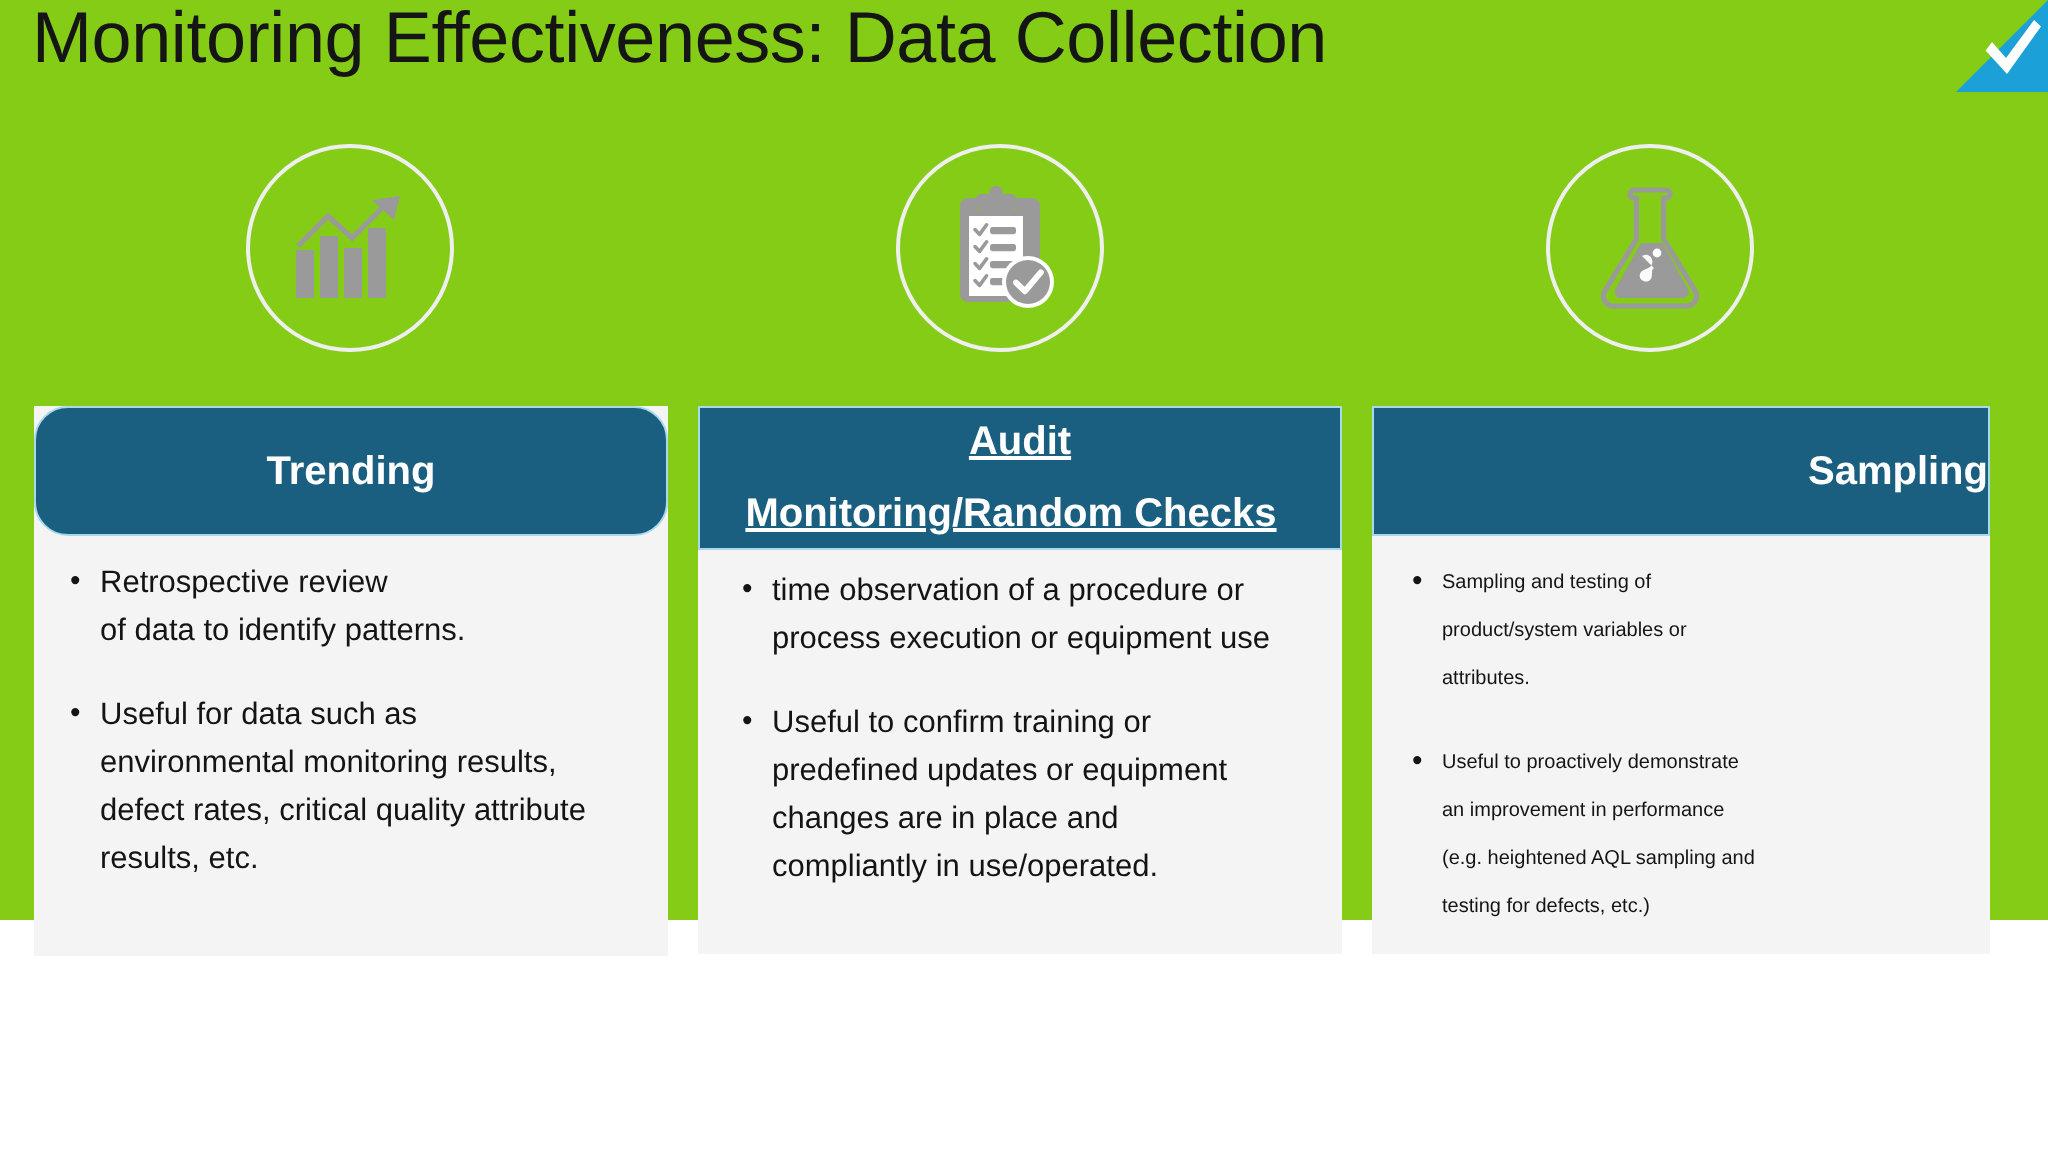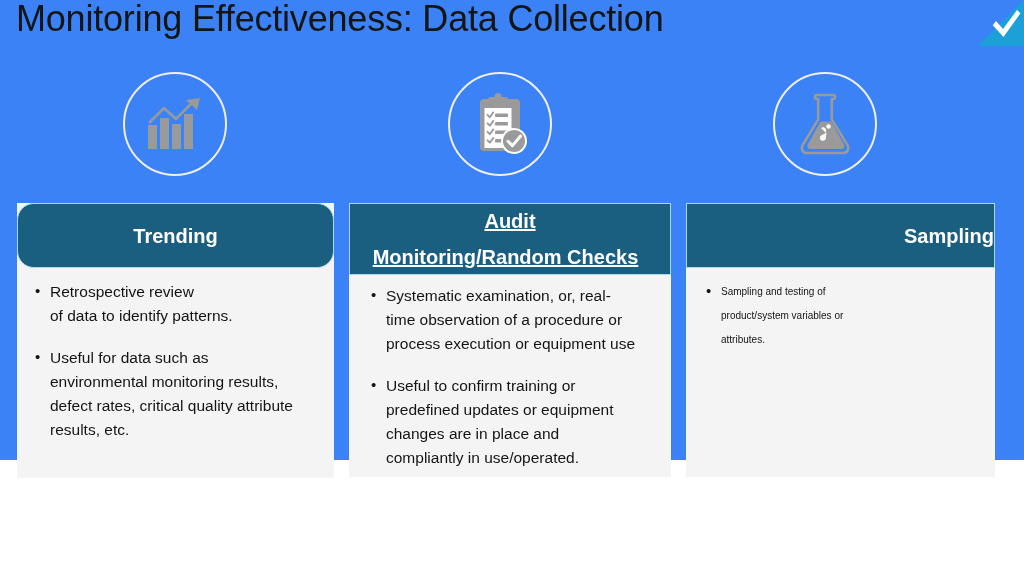--- a/index.html
+++ b/index.html
@@ -16,21 +16,21 @@
     color: #000000;
     position: relative;
   }
 
   
   .slide {
     position: absolute;
     left: 0; top: 0;
     width: 1024px;
     height: 460px;
-    background: #3b82f6;
+    background: #84cc16;
   }
 
   
   .slide-title {
     position: absolute;
     left: 16px;
     top: -4px;
     width: 900px;
     font-family: "Liberation Sans", sans-serif;
     font-size: 36px;
@@ -236,21 +236,20 @@
     </div>
   </div>
 
   <div class="card col-2">
     <div class="card-header">
       <span class="hdr-line-1">Audit</span>
       <span class="hdr-line-2">Monitoring/Random Checks</span>
     </div>
     <div class="card-body">
       <div class="bullet">
-        <span class="ln">Systematic examination, or, real-</span>
         <span class="ln">time observation of a procedure or</span>
         <span class="ln">process execution or equipment use</span>
       </div>
       <div class="bullet">
         <span class="ln">Useful to confirm training or</span>
         <span class="ln">predefined updates or equipment</span>
         <span class="ln">changes are in place and</span>
         <span class="ln">compliantly in use/operated.</span>
       </div>
     </div>
@@ -259,16 +258,22 @@
   <div class="card col-3">
     <div class="card-header">
       <span class="hdr-line-1">Sampling</span>
     </div>
     <div class="card-body">
       <div class="bullet">
         <span class="ln">Sampling and testing of</span>
         <span class="ln">product/system variables or</span>
         <span class="ln">attributes.</span>
       </div>
+      <div class="bullet">
+        <span class="ln">Useful to proactively demonstrate</span>
+        <span class="ln">an improvement in performance</span>
+        <span class="ln">(e.g. heightened AQL sampling and</span>
+        <span class="ln">testing for defects, etc.)</span>
+      </div>
     </div>
   </div>
 
 </div>
 
 </body></html>

